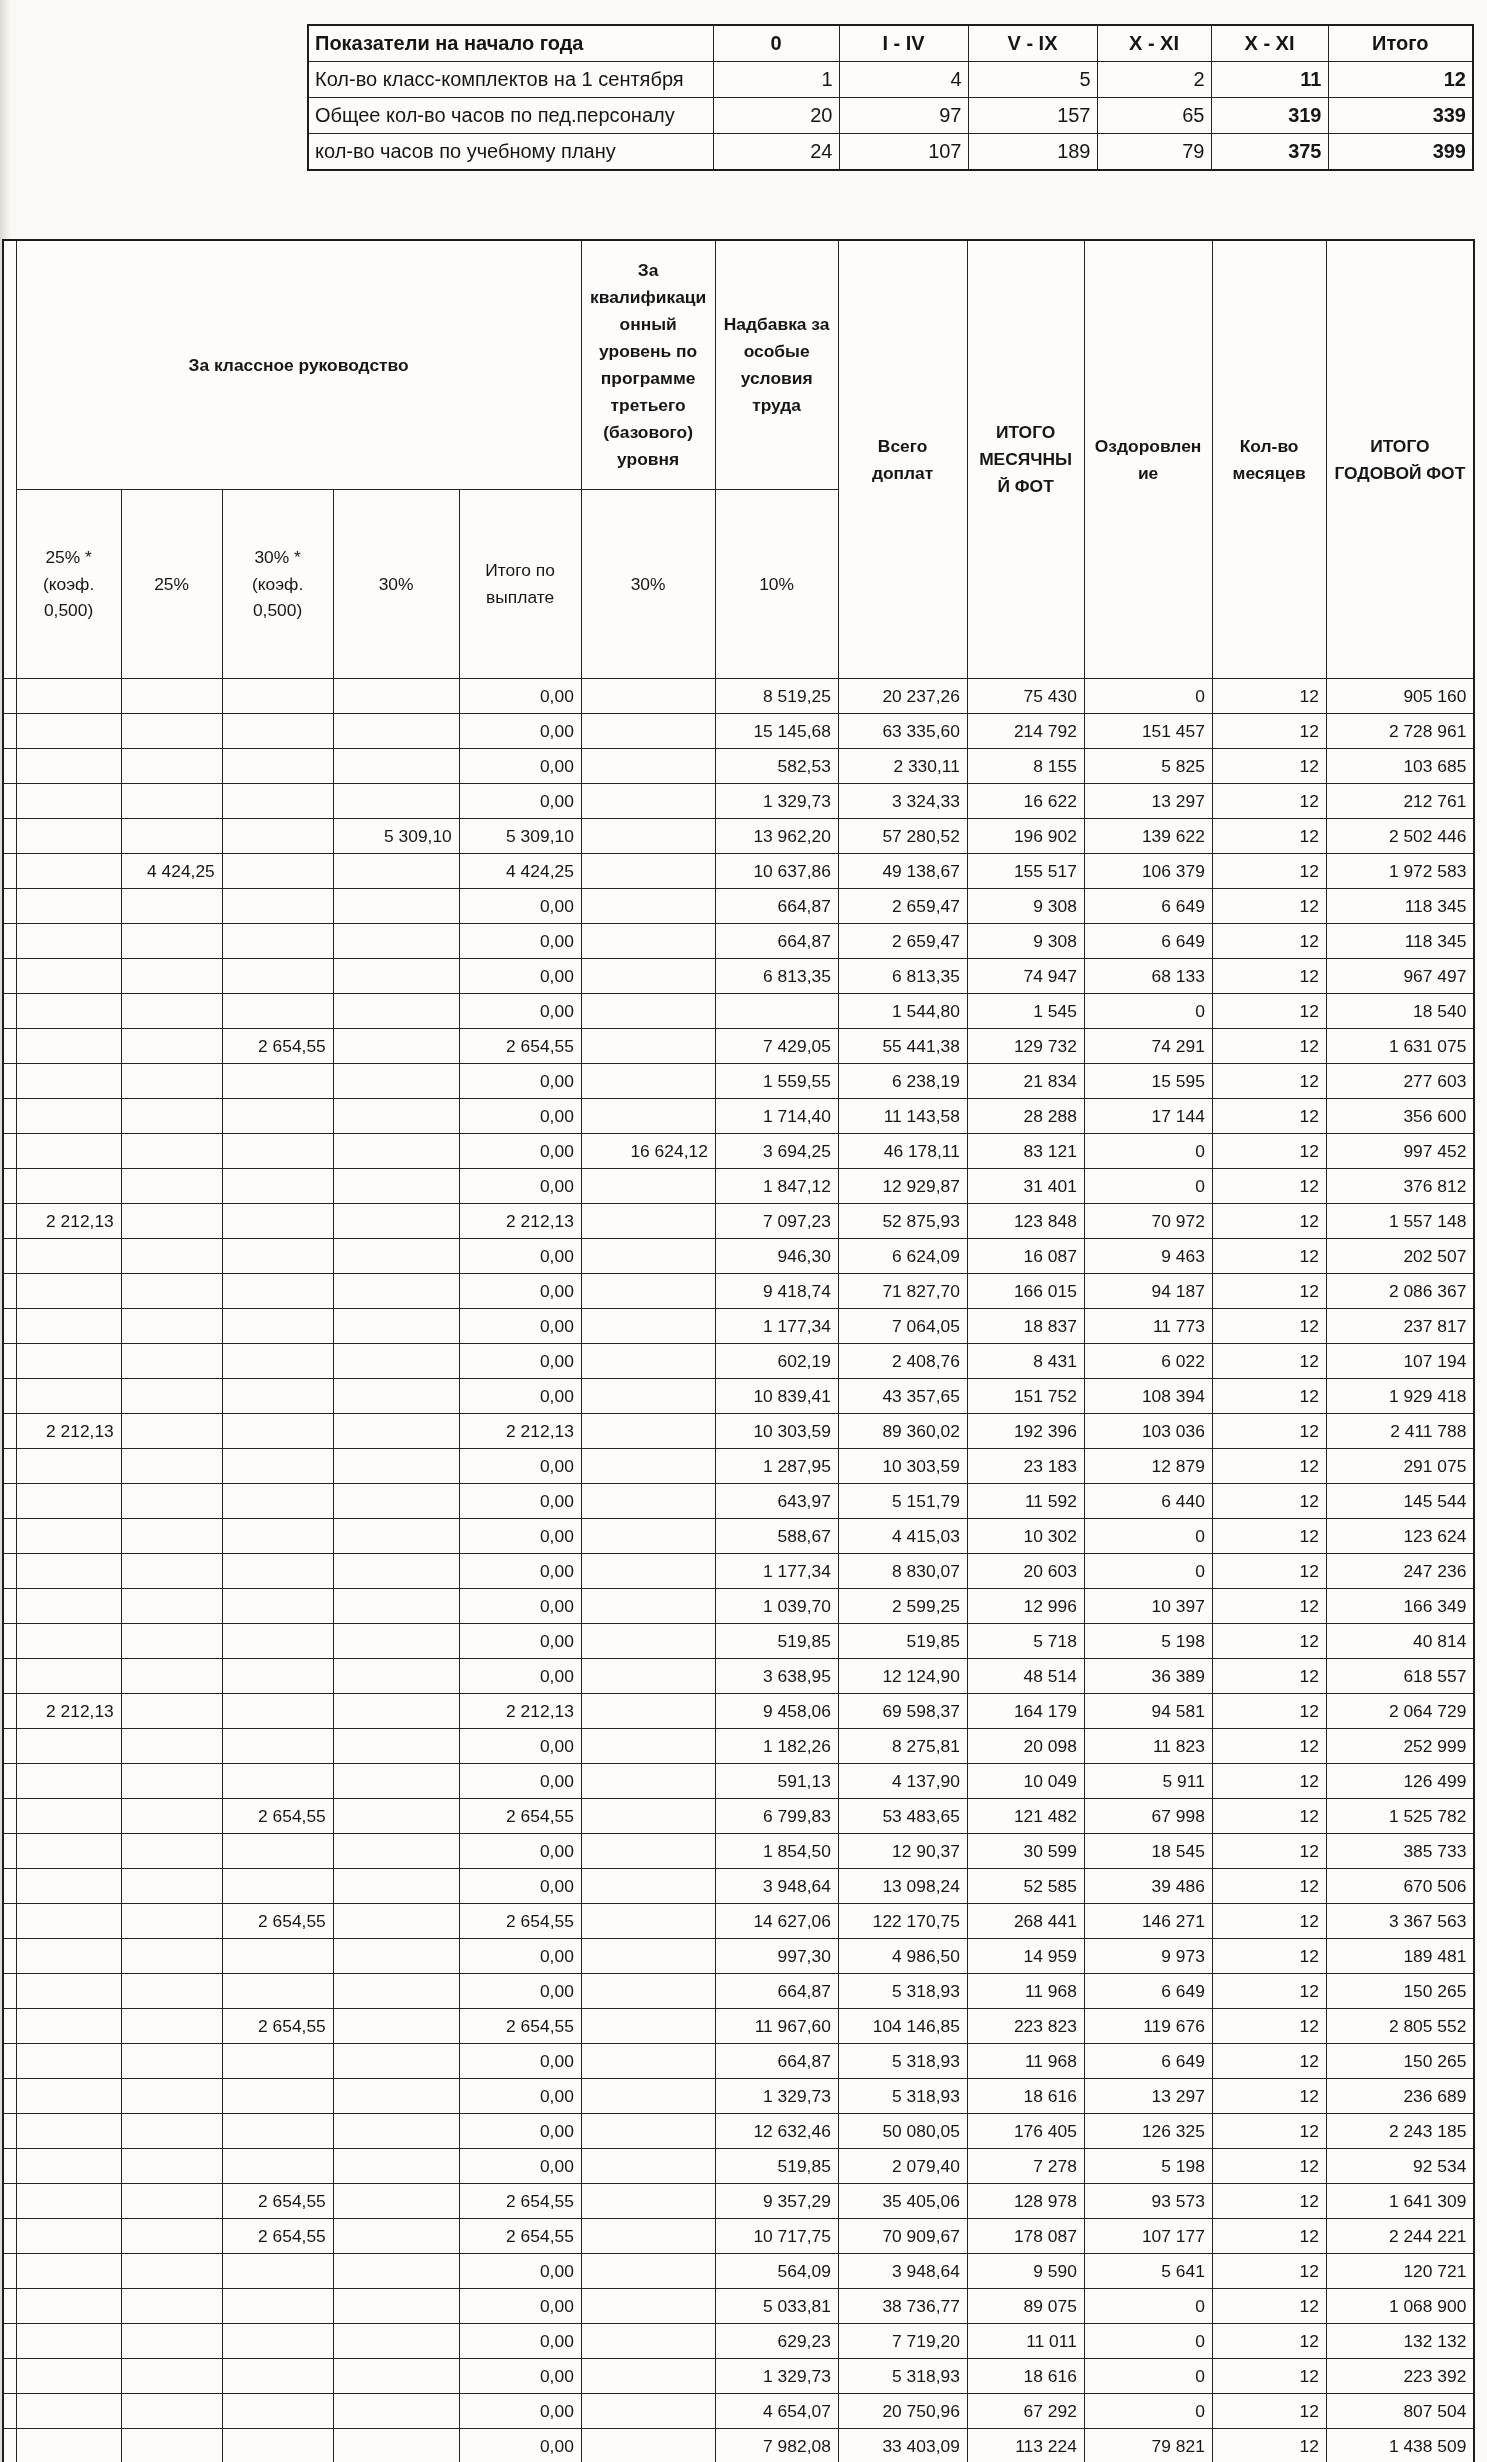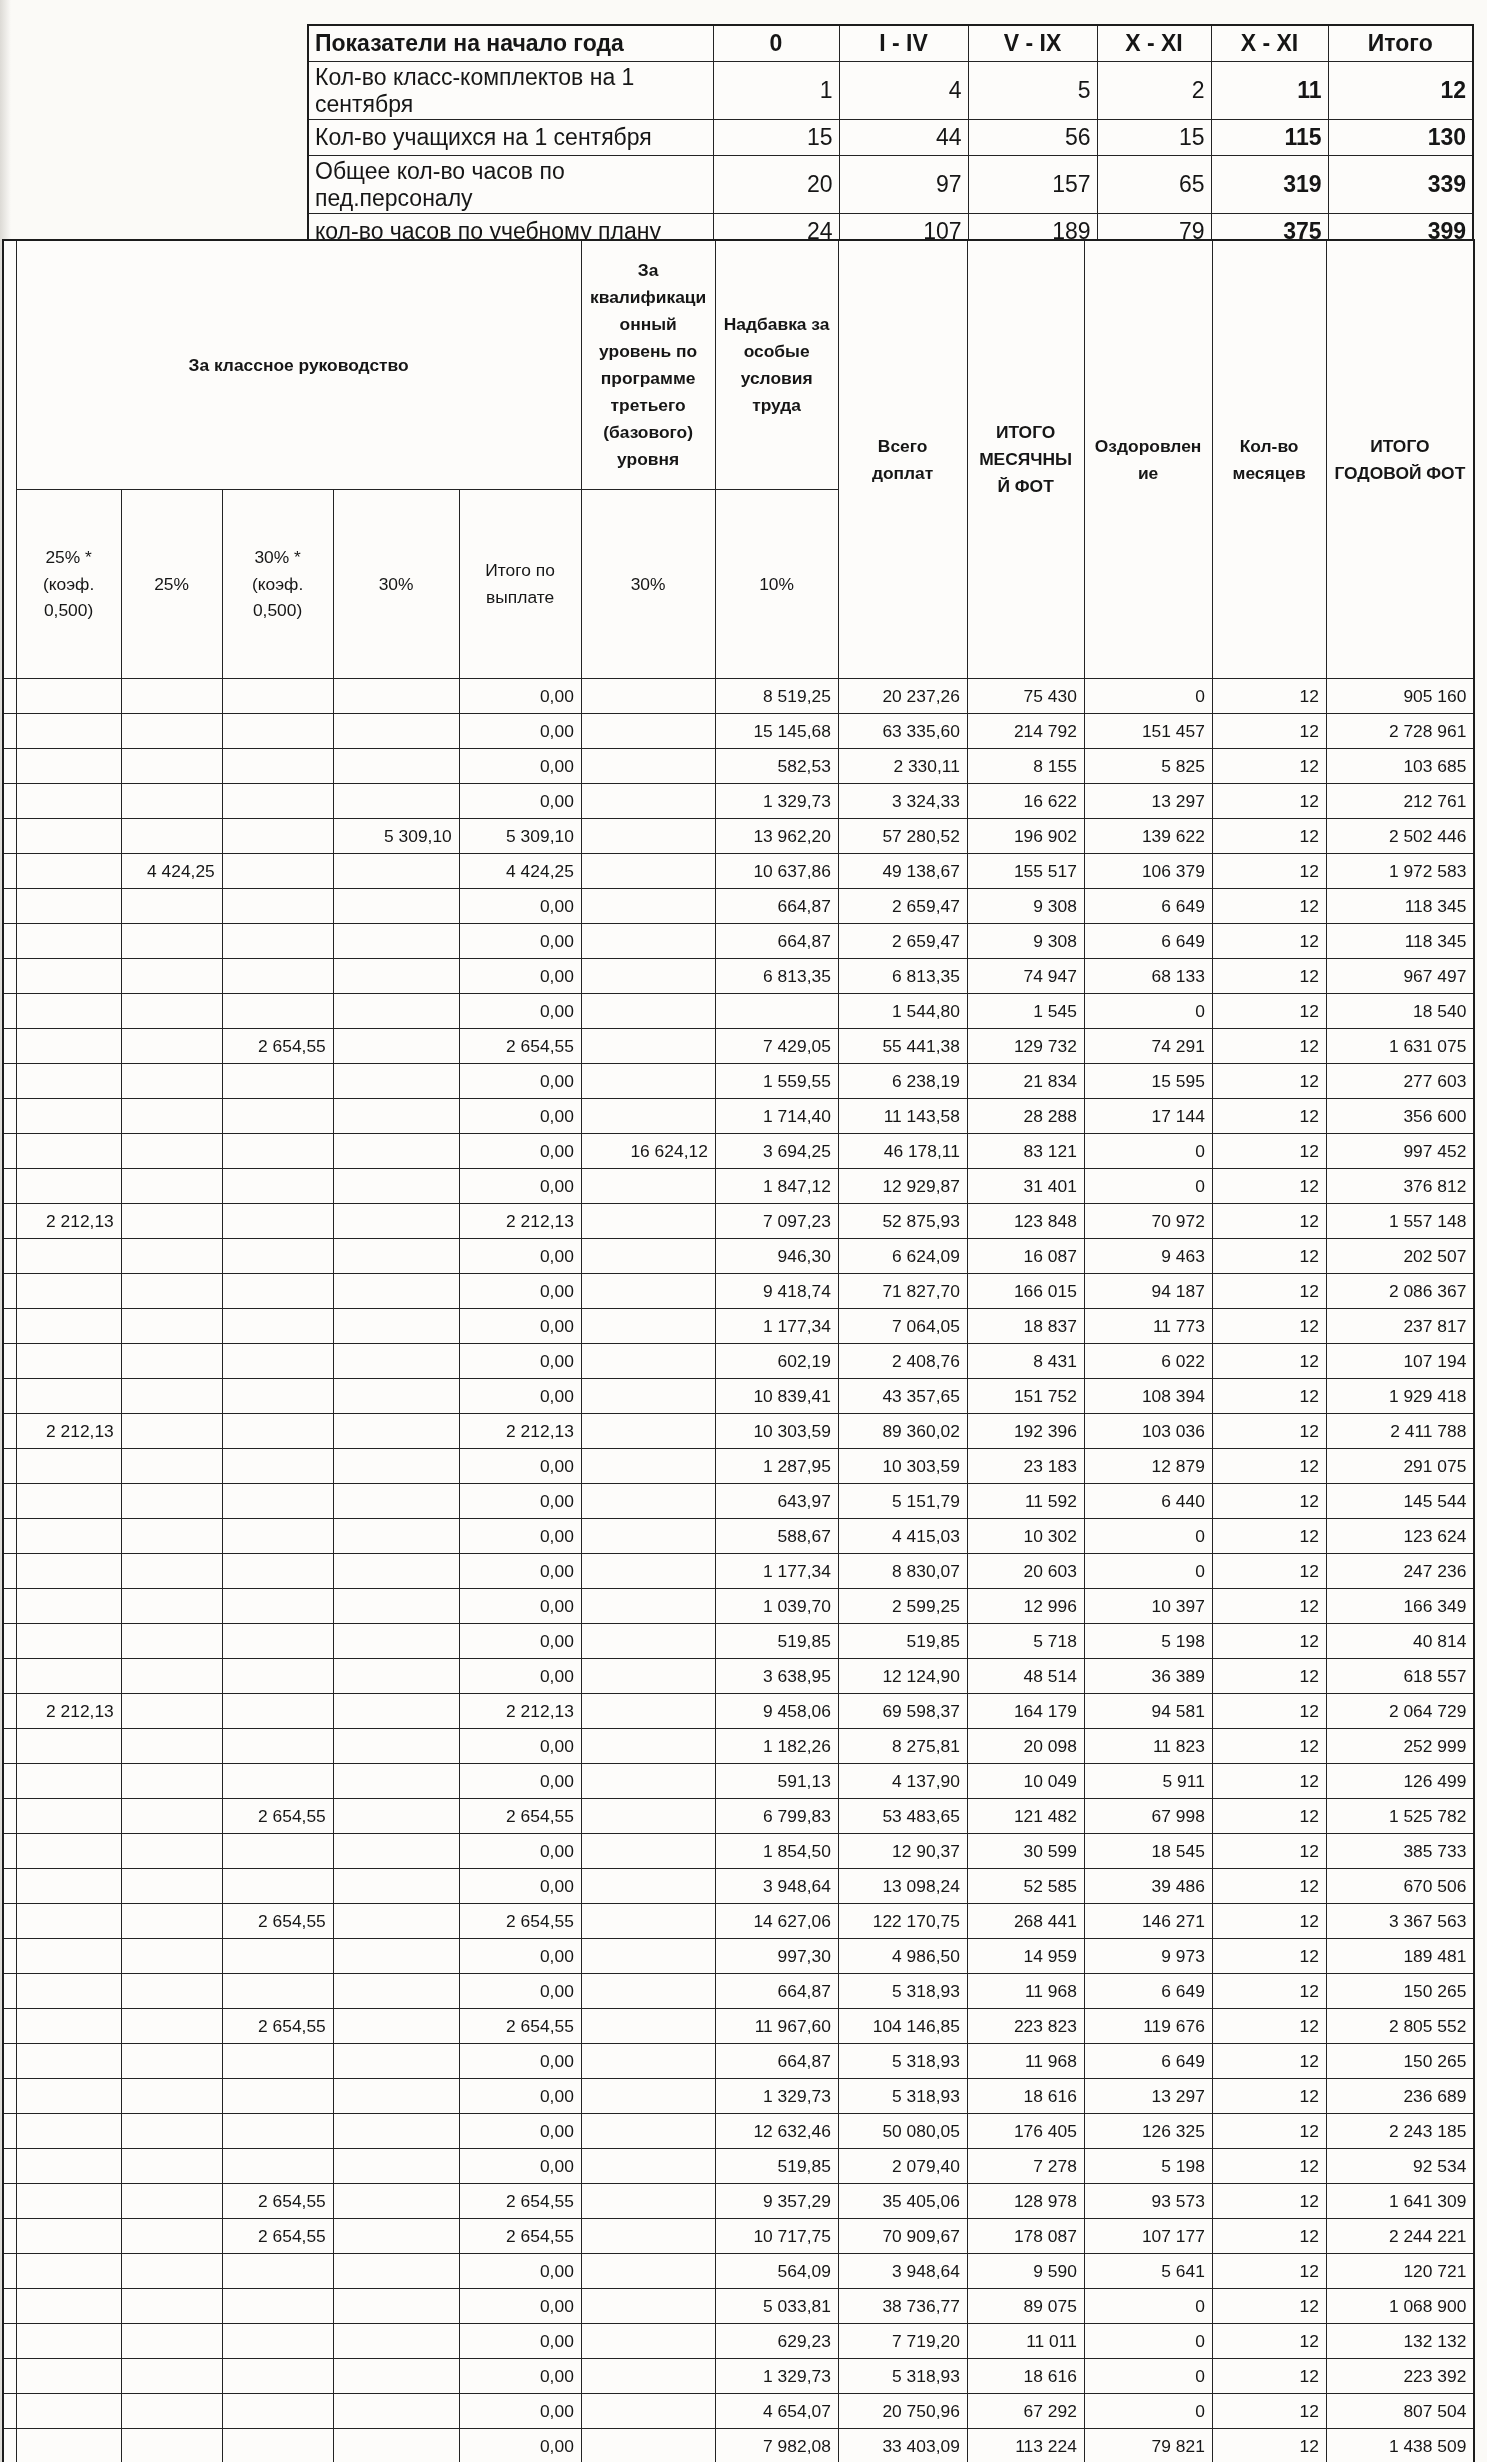--- a/index.html
+++ b/index.html
@@ -13,21 +13,21 @@
   }
   .scan-edge{
     position:absolute;left:0;top:0;width:10.6px;height:100%;
     background:linear-gradient(to right,#dcdad5,rgba(220,218,213,0));
   }
   table{border-collapse:collapse;table-layout:fixed;}
   td{border:1.5px solid #242424;overflow:hidden;}
 
   
   .summary{position:absolute;left:307px;top:24px;width:1165px;border:2.3px solid #1c1c1c;}
-  .summary td{height:32px;font-size:23px;padding:1.5px 6px;background:#fdfcfa;}
+  .summary td{height:32px;font-size:20px;padding:1.5px 6px;background:#fdfcfa;}
   .summary td.lbl{text-align:left;}
   .summary td.val{text-align:right;white-space:nowrap;}
   .summary tr.hd td{font-weight:bold;}
   .summary tr.hd td.val{text-align:center;}
   .summary td.b{font-weight:bold;}
 
   
   .main{position:absolute;left:1.5px;top:239px;width:1472px;border:2.3px solid #1c1c1c;}
   .main td{font-size:17.4px;background:#fdfcfa;}
   .main .rowA td{height:242px;font-weight:bold;}
@@ -69,29 +69,20 @@
   <tr>
         <td class="lbl">Кол-во класс-комплектов на 1 сентября</td>
         <td class="val">1</td>
         <td class="val">4</td>
         <td class="val">5</td>
         <td class="val">2</td>
         <td class="val b">11</td>
         <td class="val b">12</td>
       </tr>
       <tr>
-        <td class="lbl">Кол-во учащихся на 1 сентября</td>
-        <td class="val">15</td>
-        <td class="val">44</td>
-        <td class="val">56</td>
-        <td class="val">15</td>
-        <td class="val b">115</td>
-        <td class="val b">130</td>
-      </tr>
-      <tr>
         <td class="lbl">Общее кол-во часов по пед.персоналу</td>
         <td class="val">20</td>
         <td class="val">97</td>
         <td class="val">157</td>
         <td class="val">65</td>
         <td class="val b">319</td>
         <td class="val b">339</td>
       </tr>
       <tr>
         <td class="lbl">кол-во часов по учебному плану</td>

